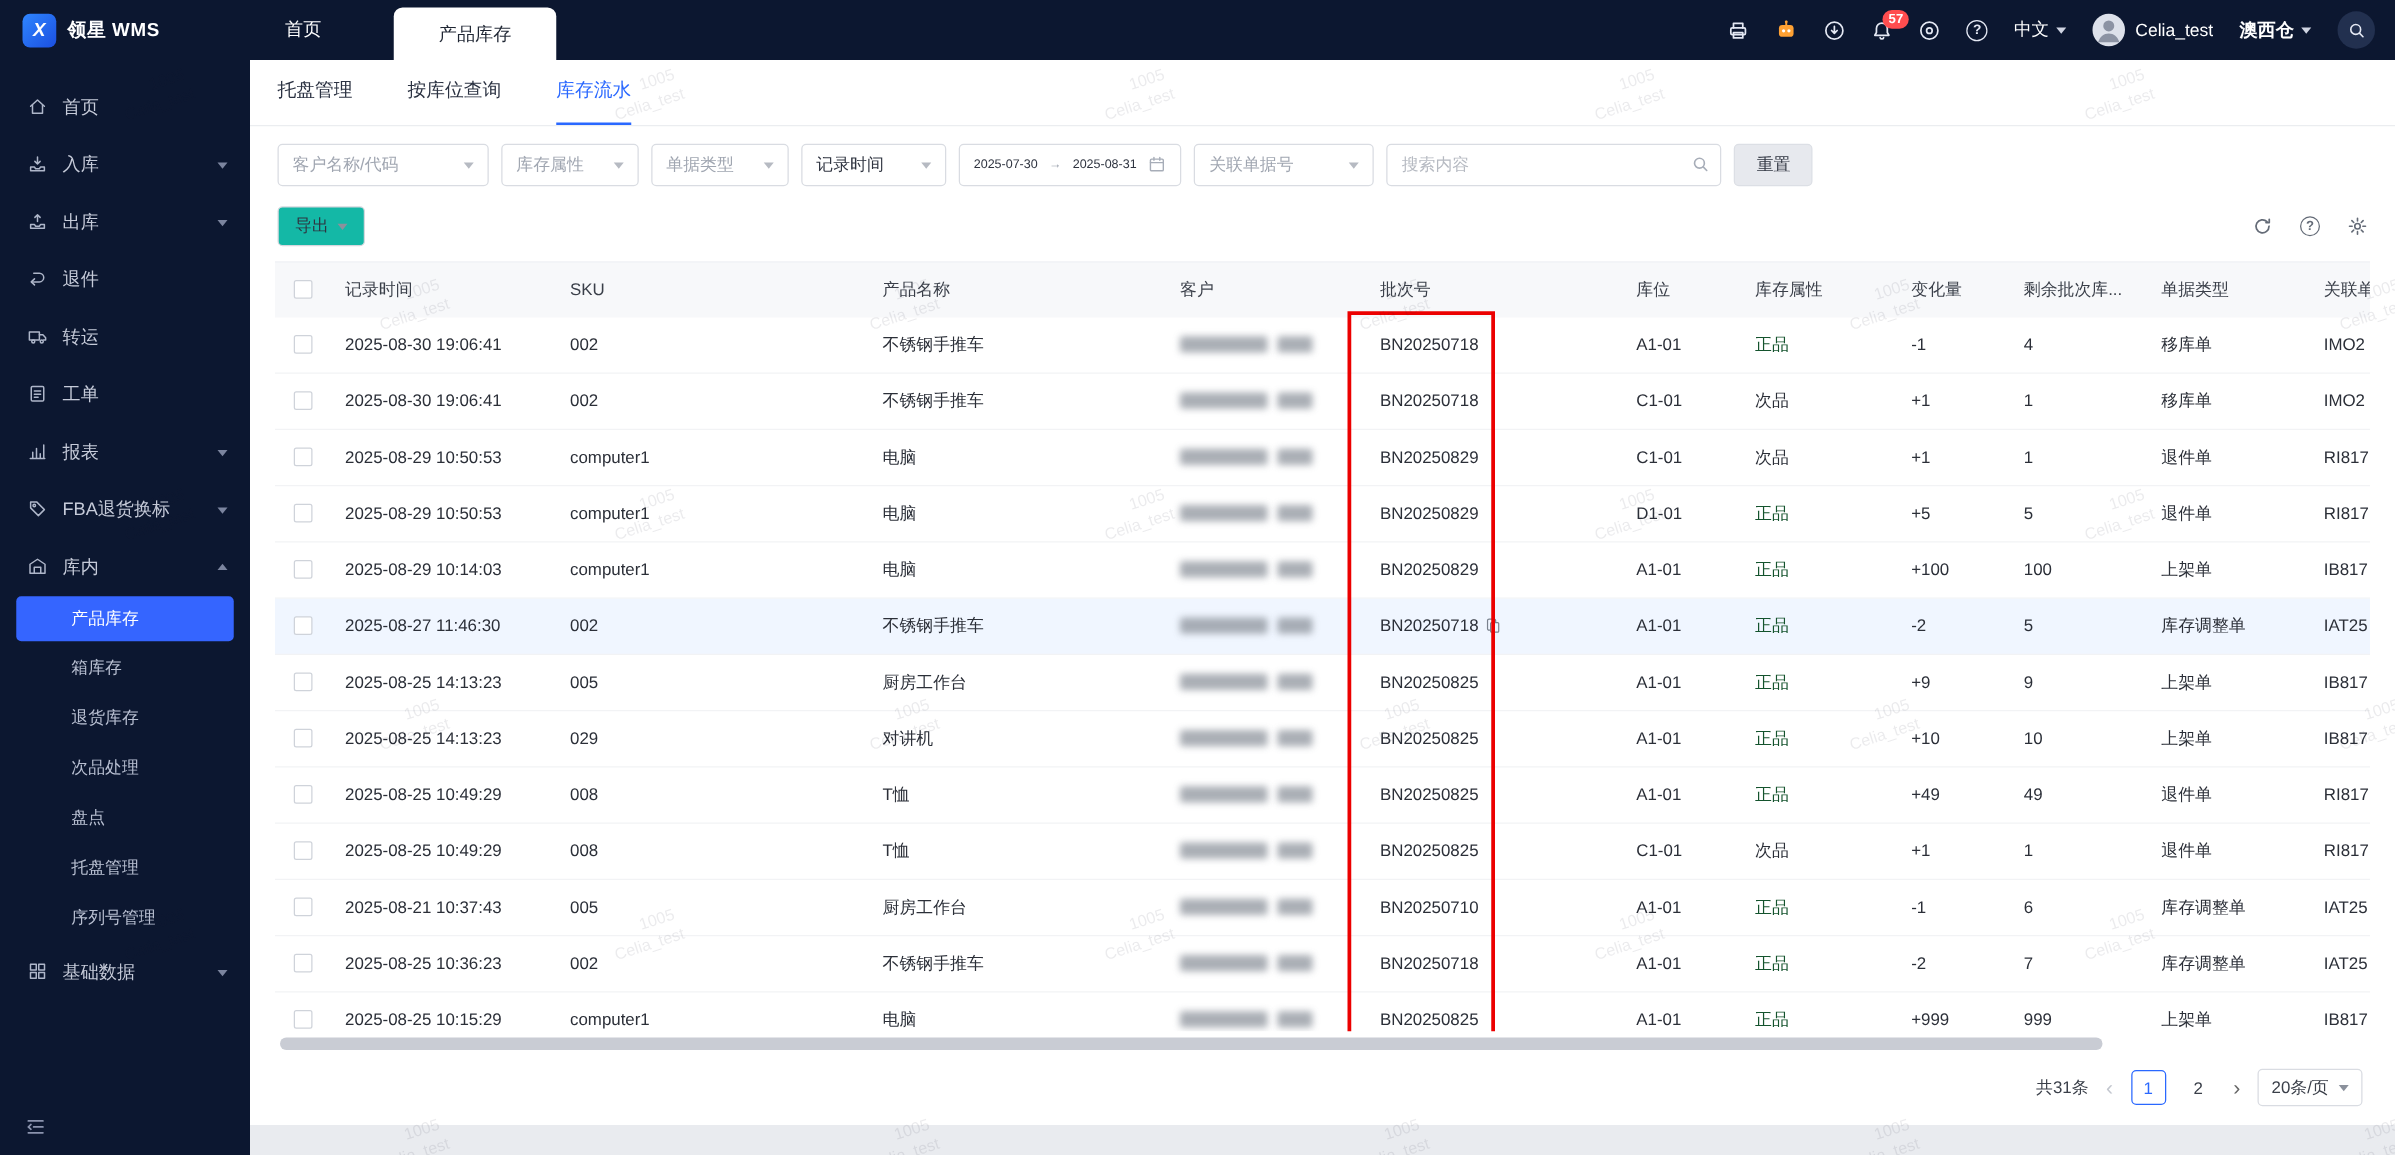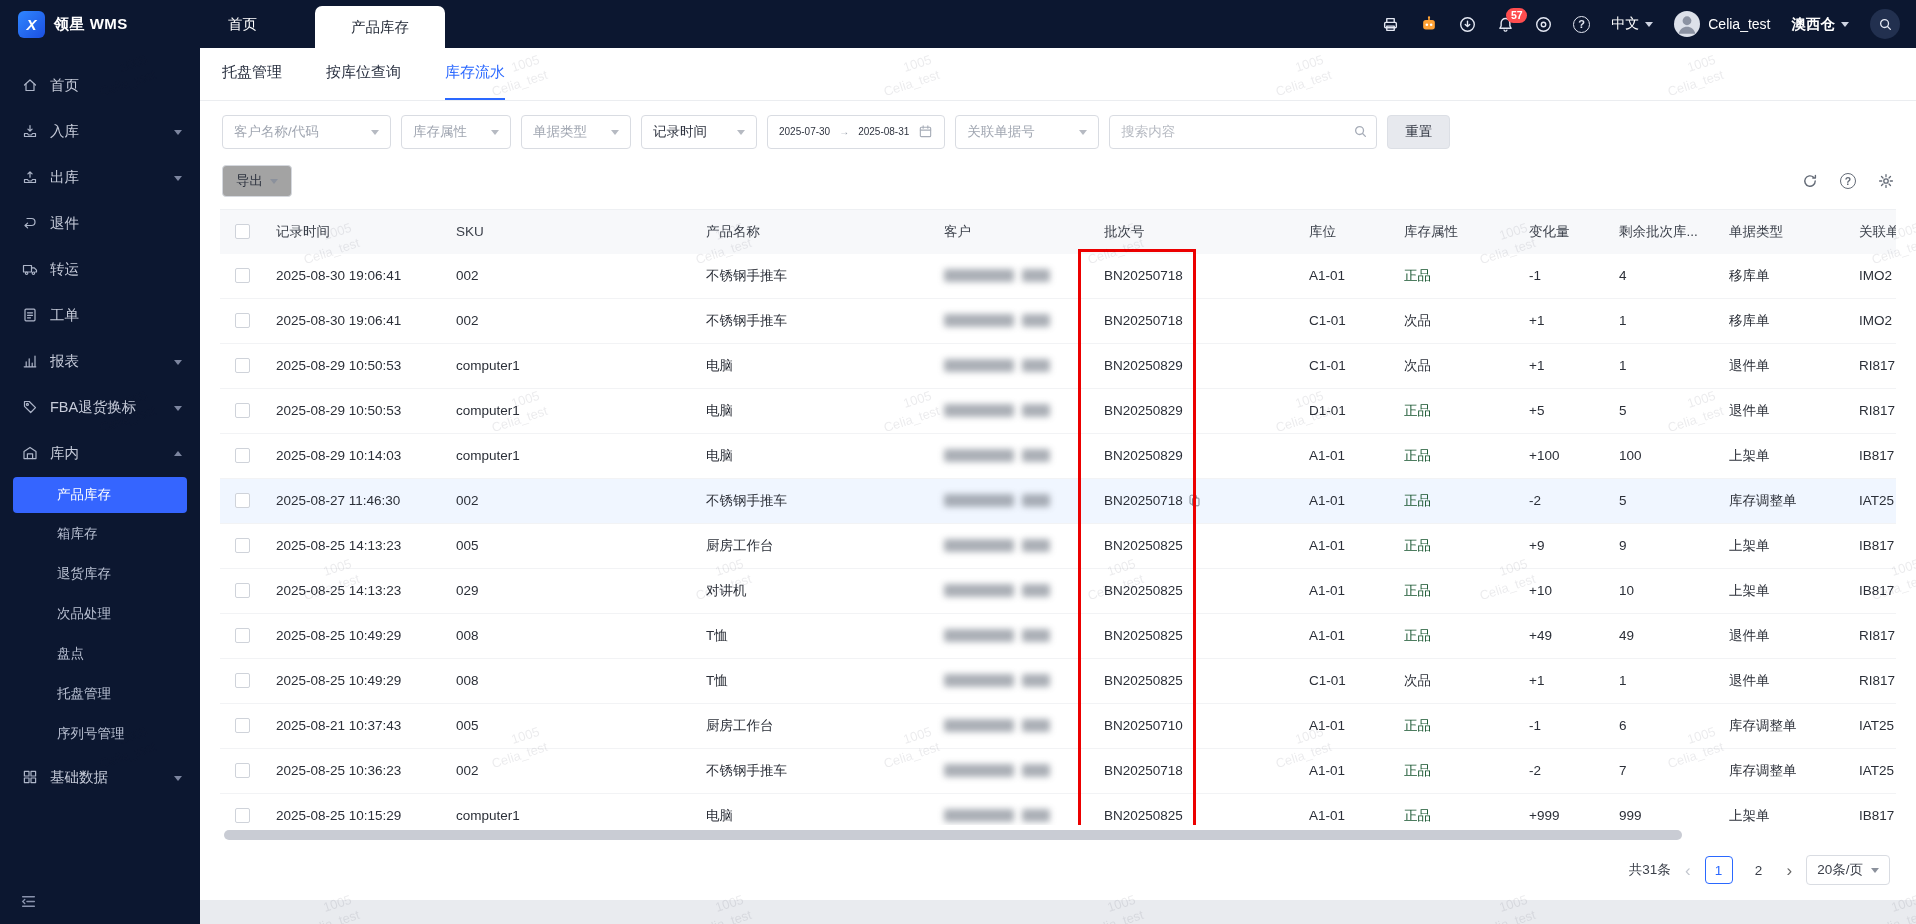--- a/index.html
+++ b/index.html
@@ -103,21 +103,21 @@
   .search-box input::placeholder { color:#b6bac2; }
   .search-box .mag { position:absolute; right:9px; top:9px; color:#a7adb8; }
   .btn-reset {
     height:34px; padding:0 17px; background:#e7e9ee; border:1px solid #dcdfe5; border-radius:4px;
     font-size:13.5px; color:#2f3440; cursor:pointer; font-family:inherit;
   }
 
   
   .toolbar { display:flex; align-items:center; padding:2px 22px 12px; }
   .btn-export {
-    height:32px; padding:0 13px; background:#a3a3a3; border:1px solid #d5d8de; border-radius:4px;
+    height:32px; padding:0 13px; background:#14b8a6; border:1px solid #d5d8de; border-radius:4px;
     font-size:13.5px; color:#2f3440; cursor:pointer; display:flex; align-items:center; gap:7px;
     font-family:inherit;
   }
   .btn-export .caret { border-top-color:#8b919c; }
   .tool-icons { margin-left:auto; display:flex; align-items:center; gap:22px; color:#646b77; }
   .tool-icons > span { display:flex; cursor:pointer; }
   .tool-icons .q-circle { border-width:1.3px; }
 
   
   .table-wrap { margin:0 20px; width:1676px; overflow:hidden; position:relative; }

